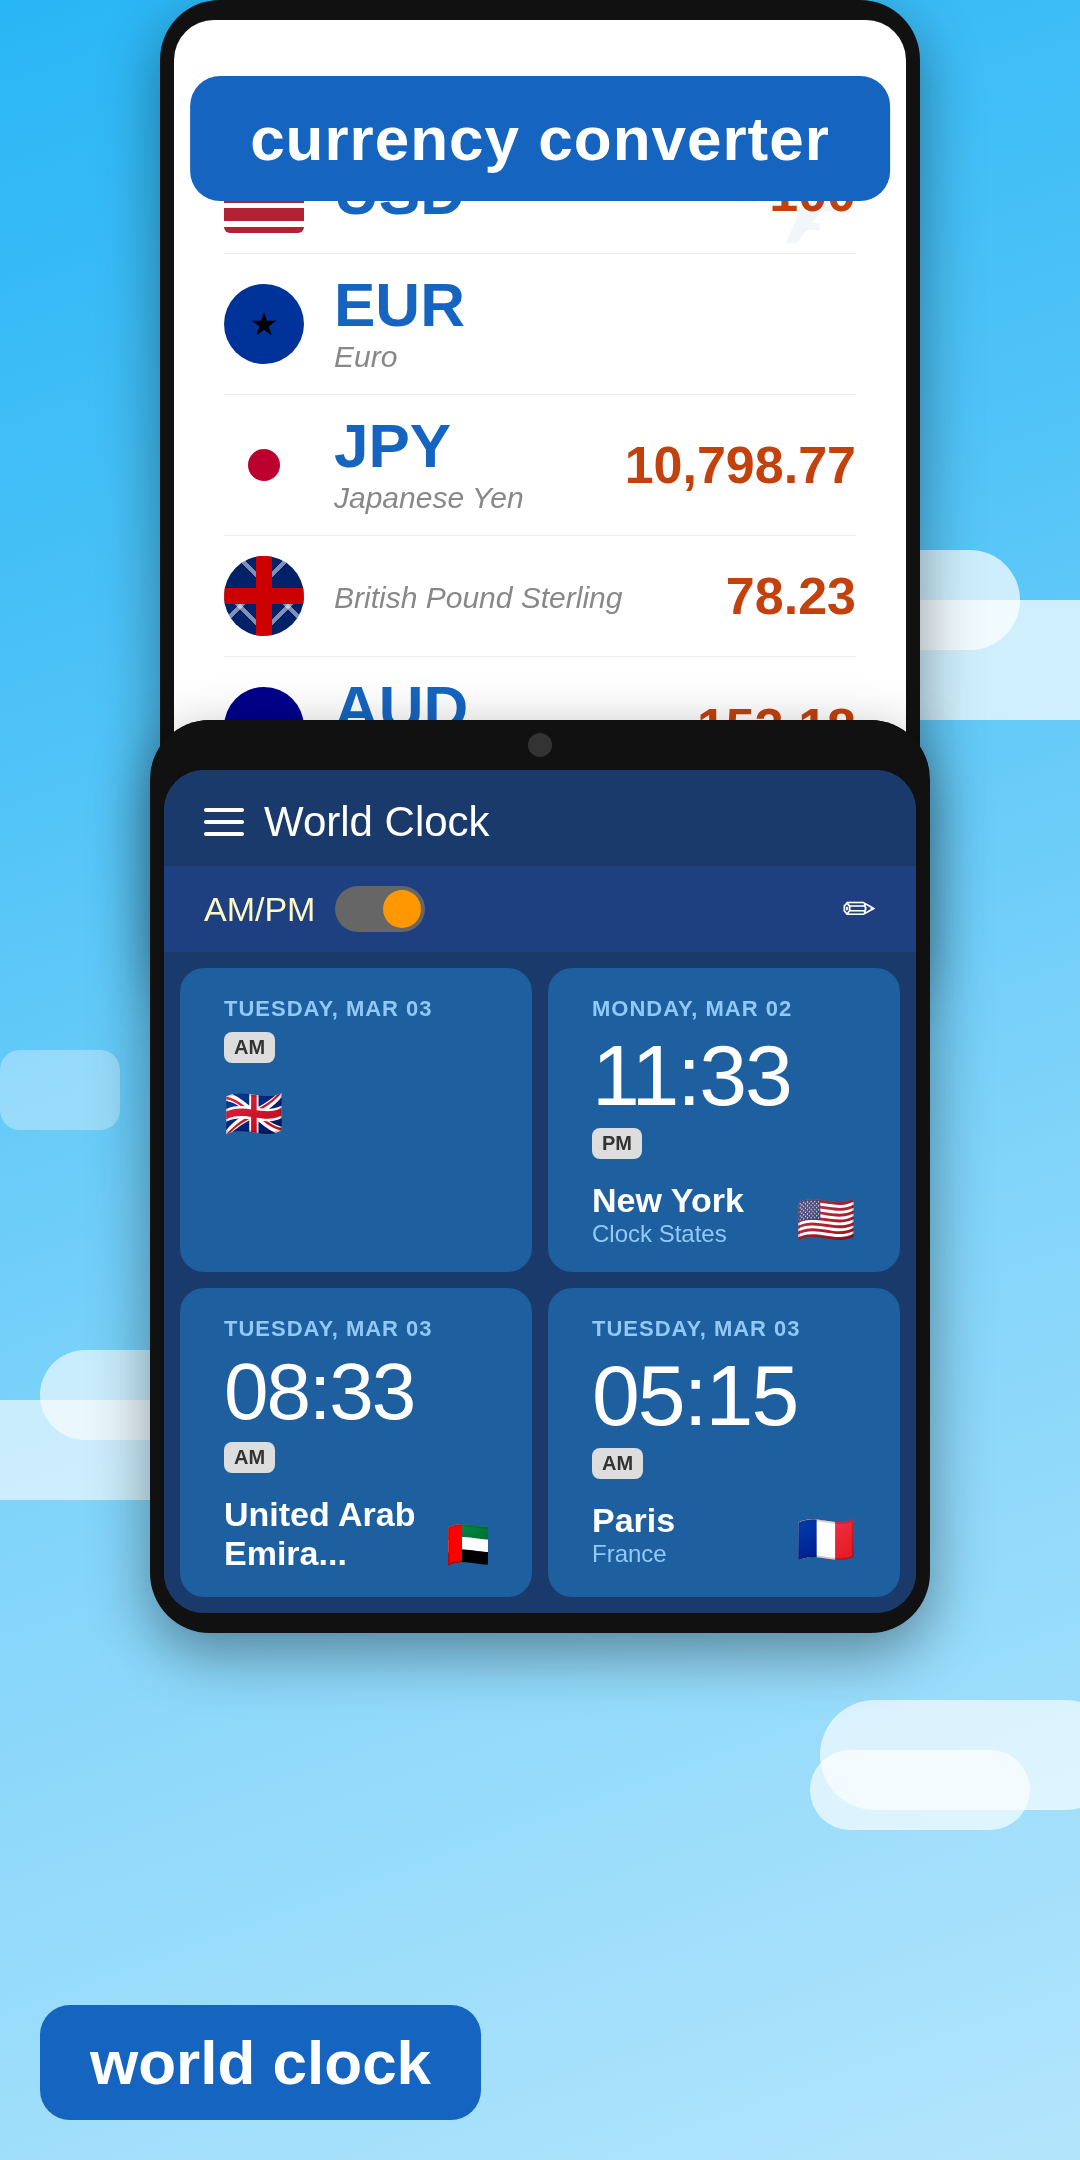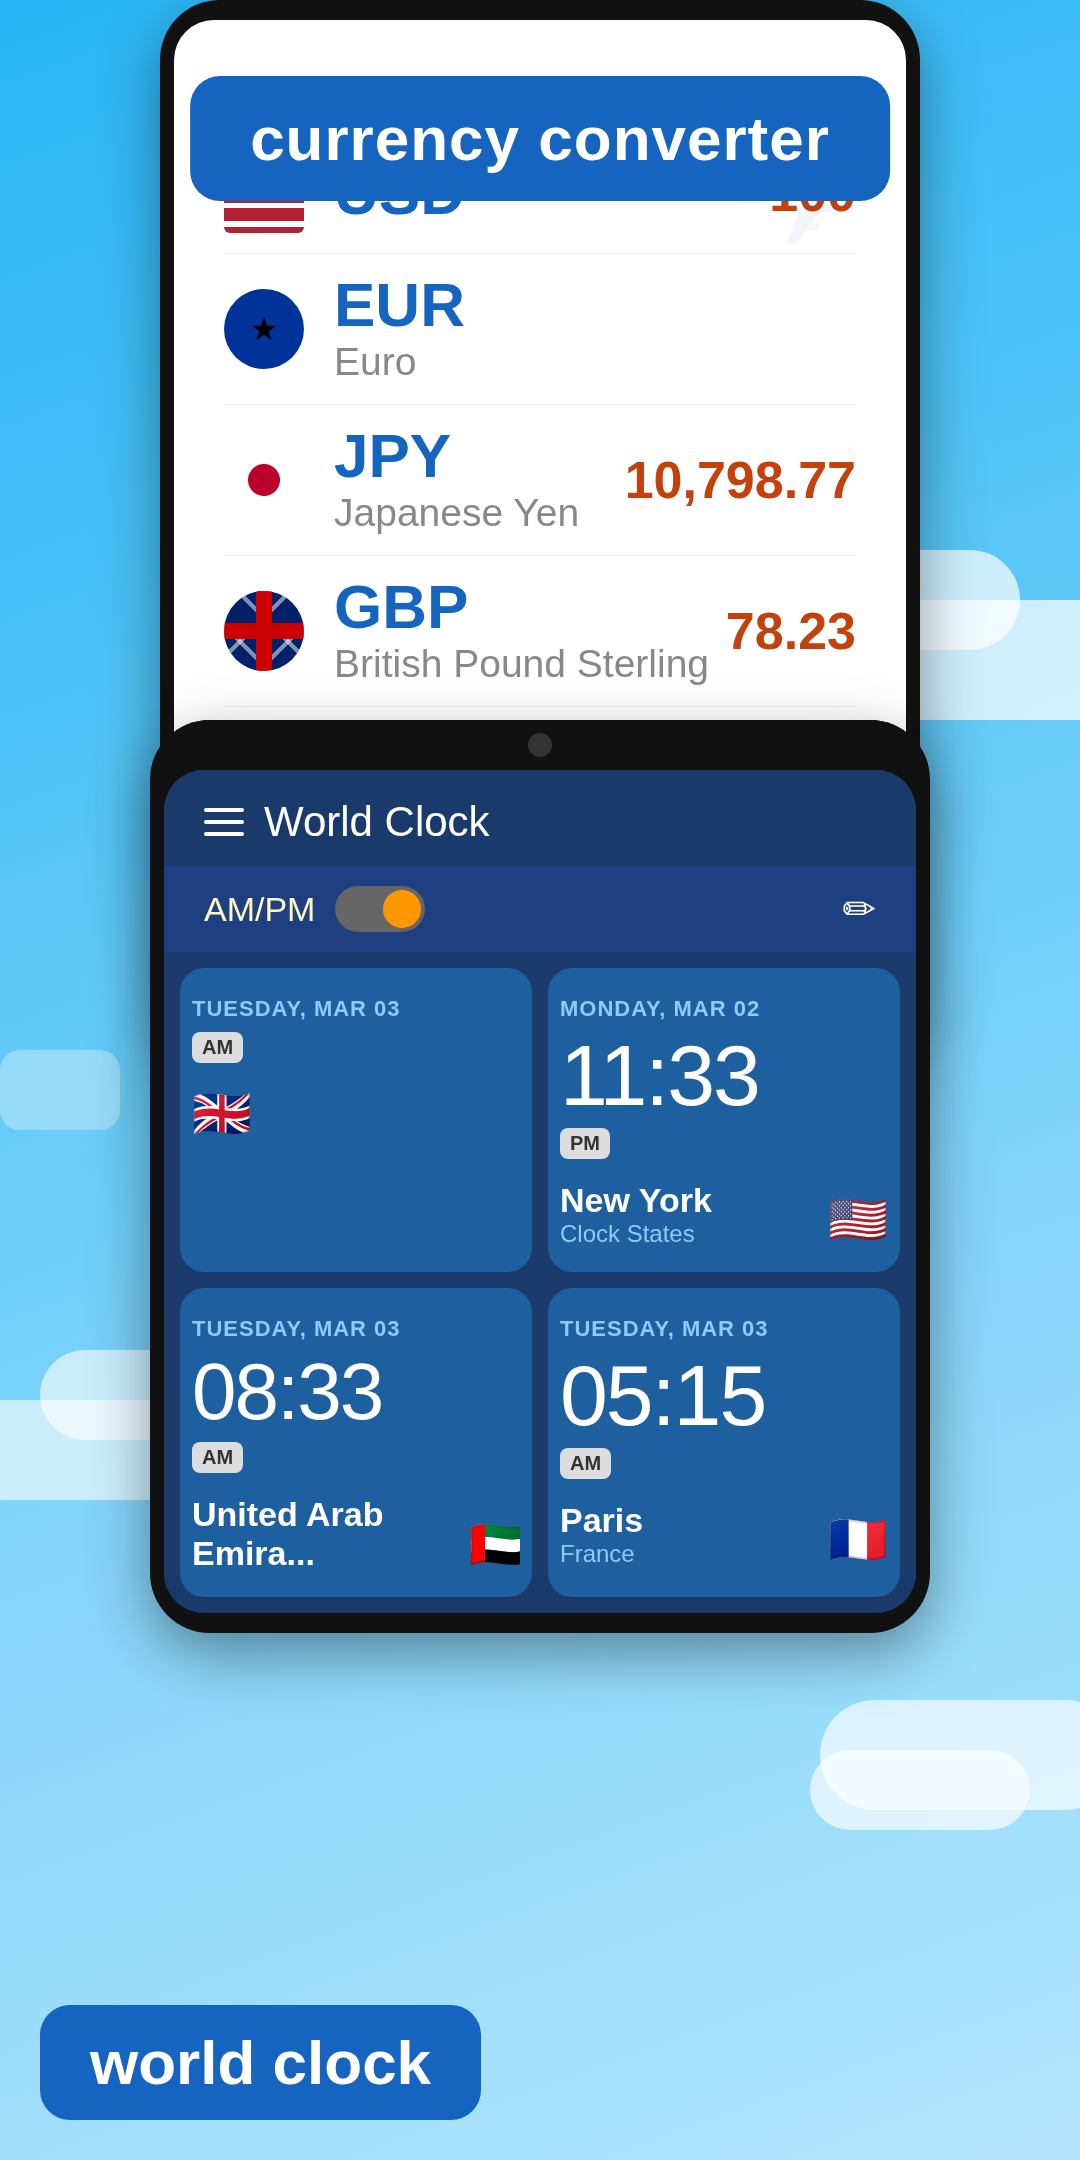--- a/index.html
+++ b/index.html
@@ -73,23 +73,24 @@
     }
 
     .currency-info { flex: 1; }
     .currency-code {
       font-size: 62px;
       font-weight: 700;
       color: #1565c0;
       line-height: 1;
     }
     .currency-name {
-      font-size: 39px;
+      font-size: 30px;
       color: #888;
       margin-top: 4px;
+      font-style: italic;
     }
     .currency-value {
       font-size: 52px;
       font-weight: 700;
       color: #c2410c;
     }
 
     
     .phone-clock {
       position: absolute;
@@ -191,21 +192,21 @@
       display: grid;
       grid-template-columns: 1fr 1fr;
       gap: 16px;
       padding: 16px;
       background: linear-gradient(180deg, #1a3a6b 0%, #1a3a6b 100%);
     }
 
     .clock-card {
       background: #1e5fa0;
       border-radius: 24px;
-      padding: 28px 12px 24px;
+      padding: 28px 44px 24px;
       position: relative;
       overflow: hidden;
     }
 
     .card-date {
       font-size: 22px;
       color: #90caf9;
       font-weight: 700;
       letter-spacing: 1px;
       text-transform: uppercase;
@@ -390,21 +391,20 @@
 
         <div style="position:absolute;width:100%;height:4px;background:white;top:50%;transform:translateY(-50%);"></div>
         <div style="position:absolute;width:4px;height:100%;background:white;left:50%;transform:translateX(-50%);"></div>
         <div style="position:absolute;width:100%;height:100%;background:transparent;
           background: repeating-linear-gradient(45deg, transparent, transparent 30px, rgba(255,255,255,0.5) 30px, rgba(255,255,255,0.5) 34px),
                       repeating-linear-gradient(-45deg, transparent, transparent 30px, rgba(255,255,255,0.5) 30px, rgba(255,255,255,0.5) 34px);"></div>
         <div style="position:absolute;width:100%;height:16px;background:#CC0000;top:50%;transform:translateY(-50%);"></div>
         <div style="position:absolute;width:16px;height:100%;background:#CC0000;left:50%;transform:translateX(-50%);"></div>
       </div>
       <div class="currency-info">
-        <div class="currency-code">GBP</div>
         <div class="currency-name">British Pound Sterling</div>
       </div>
       <div class="currency-value">78.23</div>
     </div>
 
     <div class="currency-row">
       <div class="flag-circle flag-au" style="background:#00008B;"></div>
       <div class="currency-info">
         <div class="currency-code">AUD</div>
         <div class="currency-name">Australian Dollar</div>

